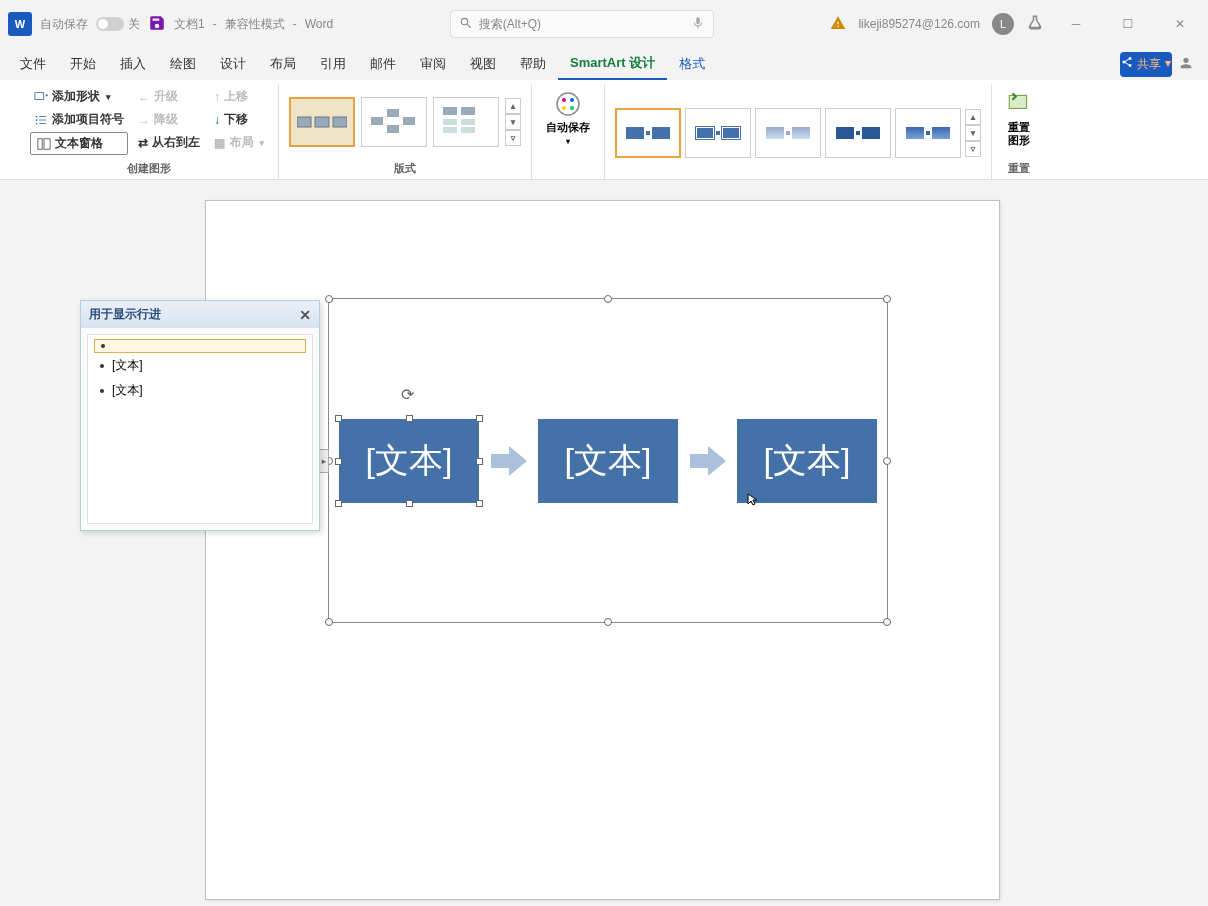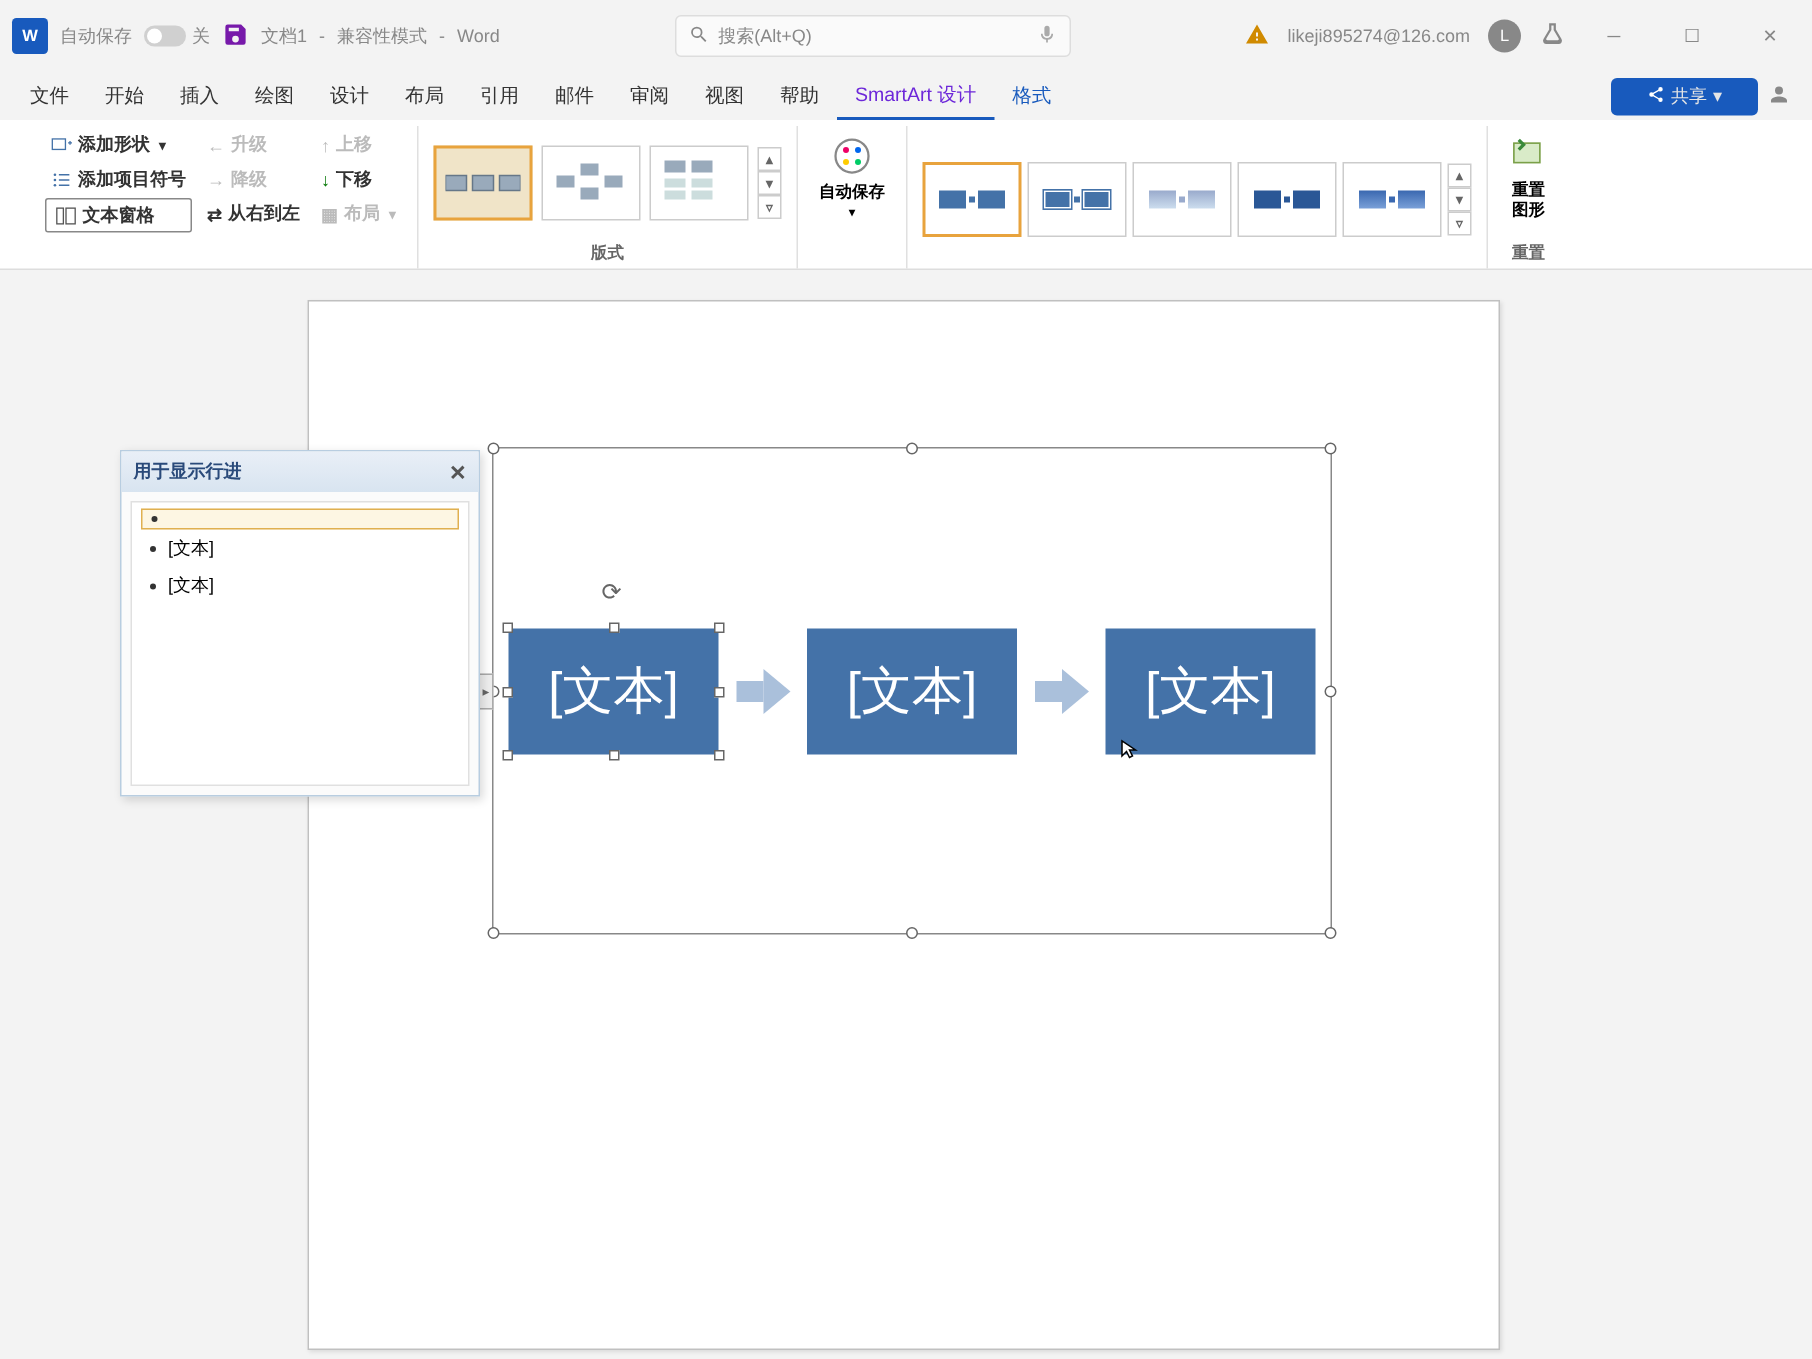--- a/index.html
+++ b/index.html
@@ -17,23 +17,23 @@
 .search-box { width: 264px; height: 28px; border: 1px solid #ddd; border-radius: 4px; background: #fafafa; display: flex; align-items: center; padding: 0 8px; gap: 6px; color: #888; }
 .titlebar-right { display: flex; align-items: center; gap: 12px; }
 .warn-icon { color: #d08a00; }
 .user-email { color: #888; font-size: 12px; }
 .user-avatar { width: 22px; height: 22px; background: #888; color: #fff; border-radius: 50%; display: flex; align-items: center; justify-content: center; font-size: 11px; }
 .win-btn { width: 40px; height: 28px; display: flex; align-items: center; justify-content: center; color: #888; }
 
 
 .tabs { height: 32px; background: #f3f3f3; display: flex; align-items: center; padding: 0 8px; gap: 0; }
 .tab { padding: 6px 12px; font-size: 13px; color: #333; cursor: default; }
-.tab.active { color: #6d28d9; border-bottom: 2px solid #185abd; font-weight: 400; }
+.tab.active { color: #15803d; border-bottom: 2px solid #185abd; font-weight: 700; }
 .tab.contextual { color: #185abd; }
-.share-btn { margin-left: auto; background: #185abd; color: #e5e5e5; padding: 4px 24px; border-radius: 4px; font-size: 12px; display: flex; align-items: center; gap: 4px; }
+.share-btn { margin-left: auto; background: #185abd; color: #fdba74; padding: 4px 1px; border-radius: 4px; font-size: 12px; display: flex; align-items: flex-start; gap: 4px; }
 
 
 .ribbon { background: #fff; border-bottom: 1px solid #ddd; height: 100px; display: flex; padding: 4px 20px 0; font-weight: bold; }
 .ribbon-group { border-right: 1px solid #e0e0e0; padding: 2px 10px 0; display: flex; flex-direction: column; }
 .ribbon-group:last-child { border-right: none; justify-content: space-between; }
 .group-body { flex: 1; display: flex; gap: 6px; }
 .group-label { text-align: center; font-size: 11px; color: #666; padding: 3px 0; }
 .rb-col { display: flex; flex-direction: column; gap: 2px; }
 .rb-btn { display: flex; align-items: center; gap: 4px; padding: 2px 4px; font-size: 12px; color: #333; white-space: nowrap; }
 .rb-btn.disabled { color: #bbb; }
@@ -246,20 +246,21 @@
             <span style="color:#0a7a0a">↓</span>
             <span>下移</span>
           </div>
         <div class="rb-btn disabled">
             <span>▦</span>
             <span>布局</span>
             <span style="font-size:9px;margin-left:2px">▾</span>
           </div>
       </div>
     </div>
+    <div class="group-label">创建图形</div>
   </div>
 
   <div class="ribbon-group">
     <div class="group-body layout-thumbs">
       <div class="layout-thumb selected">
         <svg width="50" height="18">
             <rect x="0" y="4" width="14" height="10" fill="#9ab" stroke="#678"></rect>
             <rect x="18" y="4" width="14" height="10" fill="#9ab" stroke="#678"></rect>
             <rect x="36" y="4" width="14" height="10" fill="#9ab" stroke="#678"></rect>
           </svg>

